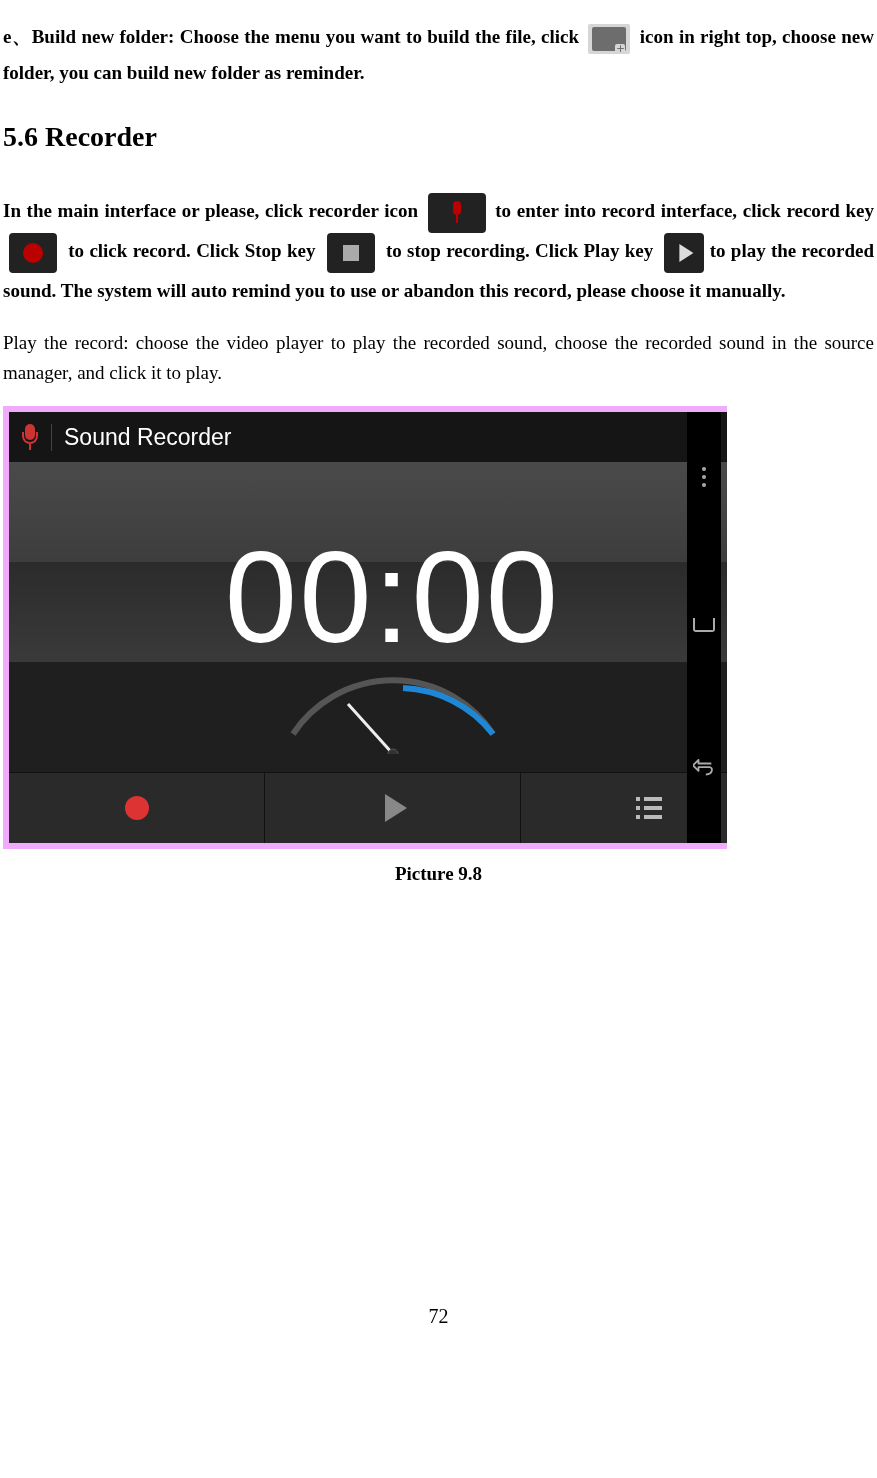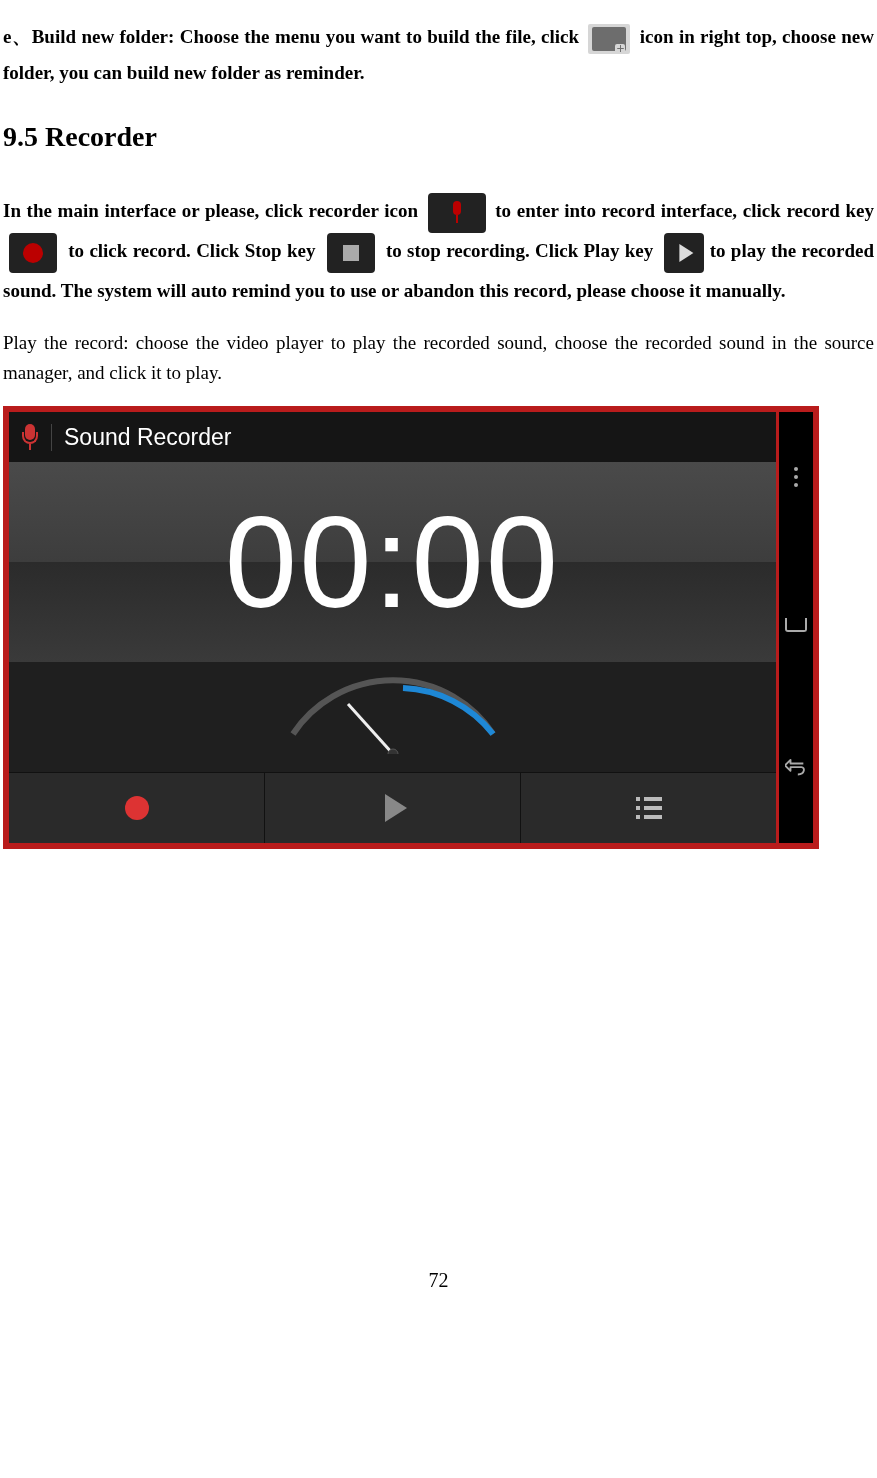--- a/index.html
+++ b/index.html
@@ -136,23 +136,23 @@
     left: 52%; top: 50%;
     width: 0; height: 0;
     border-left: 14px solid #ddd;
     border-top: 9px solid transparent;
     border-bottom: 9px solid transparent;
     transform: translate(-40%, -50%);
   }
 
   
   .screenshot {
-    width: 816px;
+    width: 724px;
     height: 443px;
-    background: #b91c1c;
+    background: #f0abfc;
     margin: 18px 0 0 0;
     position: relative;
     overflow: hidden;
     box-sizing: border-box;
   }
   .device-inner {
     position: absolute;
     left: 6px; top: 6px; bottom: 6px;
     width: 767px;
     background: #000;
@@ -201,21 +201,21 @@
     font-family: sans-serif;
     font-size: 23px;
     margin-left: 10px;
     border-left: 1px solid #444;
     padding-left: 12px;
   }
   .timer-area {
     flex: 0 0 200px;
     background: linear-gradient(#4a4a4a 0%, #3d3d3d 50%, #2b2b2b 50%, #3a3a3a 100%);
     display: flex;
-    align-items: center;
+    align-items: flex-end;
     justify-content: center;
     position: relative;
   }
   .timer-text {
     font-family: sans-serif;
     font-size: 130px;
     font-weight: 300;
     color: #fff;
     letter-spacing: 2px;
     line-height: 1;
@@ -349,21 +349,21 @@
 <body>
 
 <div class="page">
 
   <p class="para">
     <span>e、Build new folder: Choose the menu you want to build the file, click </span>
     <span class="inline-icon icon-folderplus"></span>
     <span> icon in right top, choose new folder, you can build new folder as reminder.</span>
   </p>
 
-  <h2 class="heading">9.5 Recorder</h2>
+  <h2 class="heading">5.6 Recorder</h2>
 
   <p class="para">
     <span>In the main interface or please, click recorder icon </span>
     <span class="inline-icon icon-recmic"></span>
     <span> to enter into record interface, click record key </span>
     <span class="inline-icon icon-reddot"></span>
     <span> to click record. Click Stop key </span>
     <span class="inline-icon icon-stop"></span>
     <span> to stop recording. Click Play key </span>
     <span class="inline-icon icon-play"></span>
@@ -417,16 +417,17 @@
         <div class="nav-home"></div>
       </div>
       <div class="nav-back">
         <svg viewBox="0 0 24 24">
           <path d="M 20 6 L 6 6 L 6 2 L 0 8 L 6 14 L 6 10 L 18 10 C 22 10 22 18 14 18" fill="none" stroke="#aaa" stroke-width="2" stroke-linejoin="round"></path>
         </svg>
       </div>
     </div>
   </div>
 
+  <div class="caption">Picture 9.8</div>
 
   <div class="pagenum">72</div>
 
 </div>
 
 </body></html>

